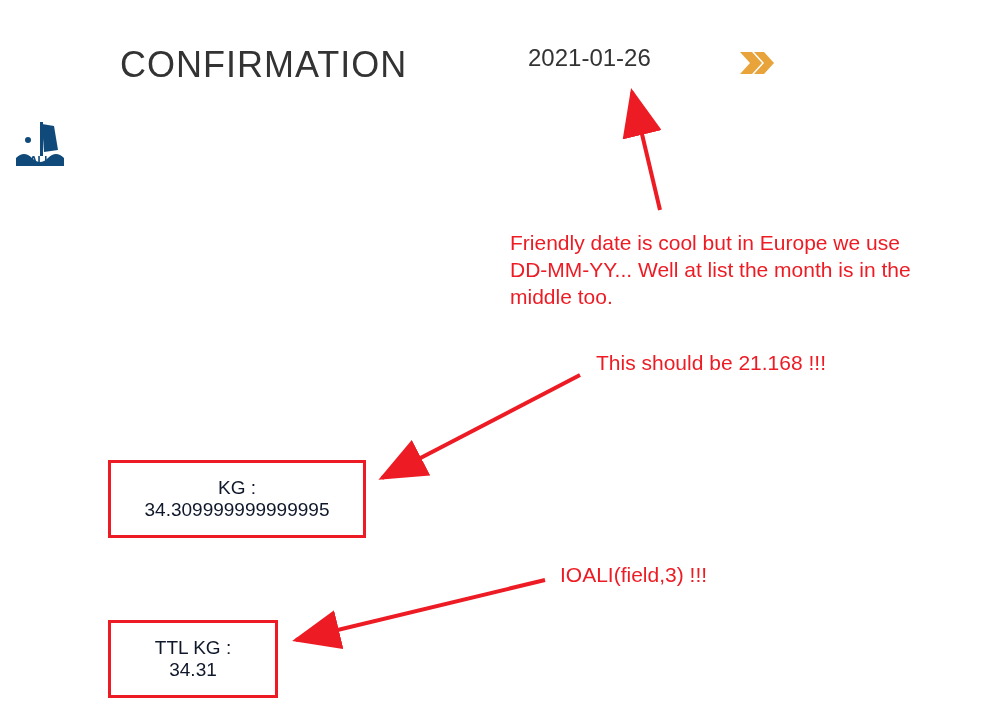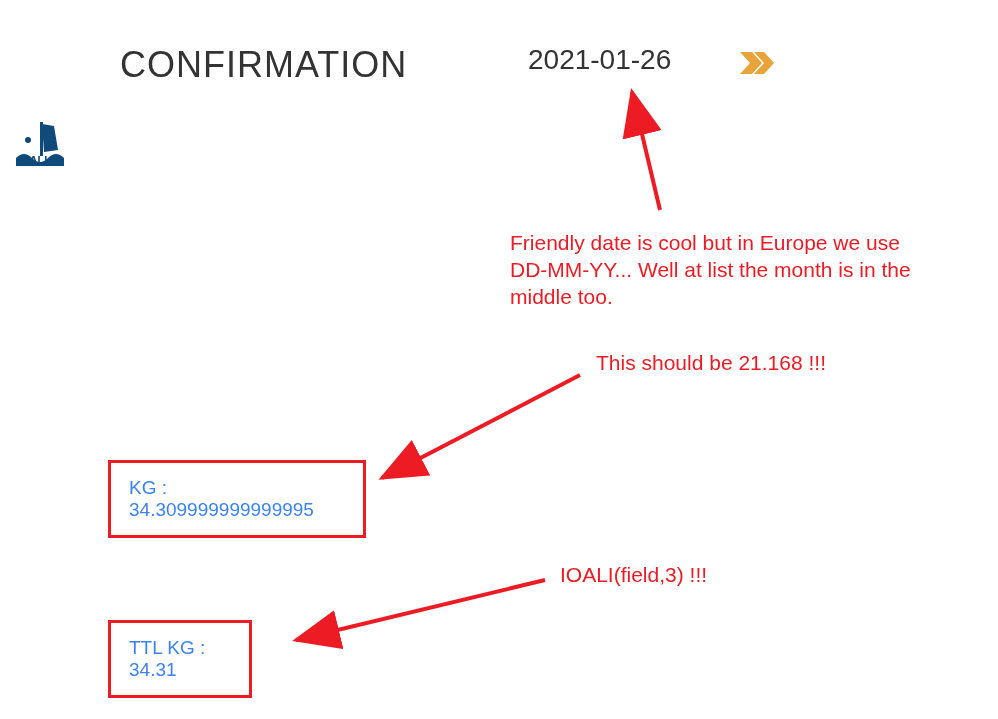--- a/index.html
+++ b/index.html
@@ -17,21 +17,21 @@
       top: 44px;
       font-size: 36px;
       letter-spacing: 1px;
       color: #333;
       font-weight: 400;
     }
     .date {
       position: absolute;
       left: 528px;
       top: 44px;
-      font-size: 28px;
+      font-size: 24px;
       color: #333;
       font-weight: 400;
     }
     .chevrons {
       position: absolute;
       left: 740px;
       top: 52px;
     }
     .logo {
       position: absolute;
@@ -58,32 +58,33 @@
     }
     .anno-round {
       left: 560px;
       top: 562px;
     }
     .field-box {
       position: absolute;
       border: 3px solid #ed1c24;
       padding: 14px 18px;
       font-size: 19px;
-      color: #3b82f6;
+      color: #0f172a;
       background: transparent;
+      text-align: center;
     }
     .box-kg {
       left: 108px;
       top: 460px;
       width: 258px;
     }
     .box-ttl {
       left: 108px;
       top: 620px;
-      width: 144px;
+      width: 170px;
     }
     .arrow-svg {
       position: absolute;
       pointer-events: none;
     }
   </style>
 </head>
 <body>
 
 <div class="title">CONFIRMATION</div>

